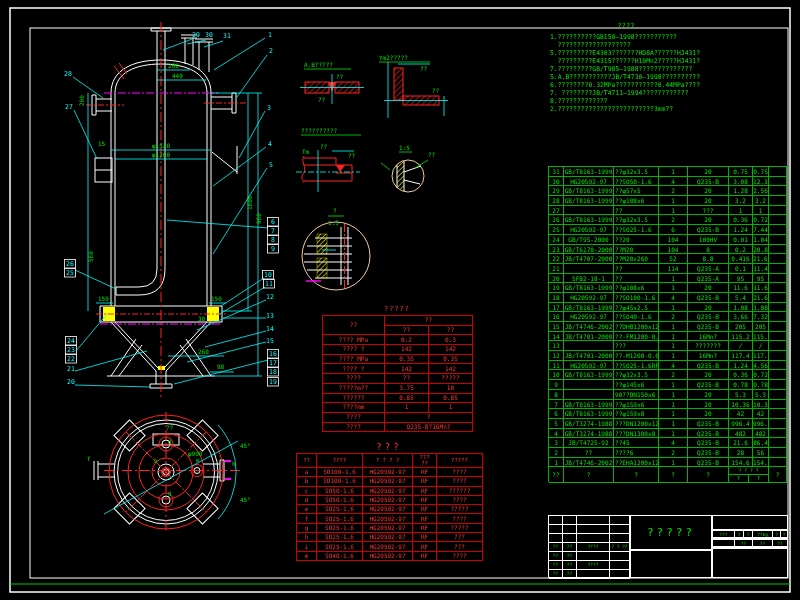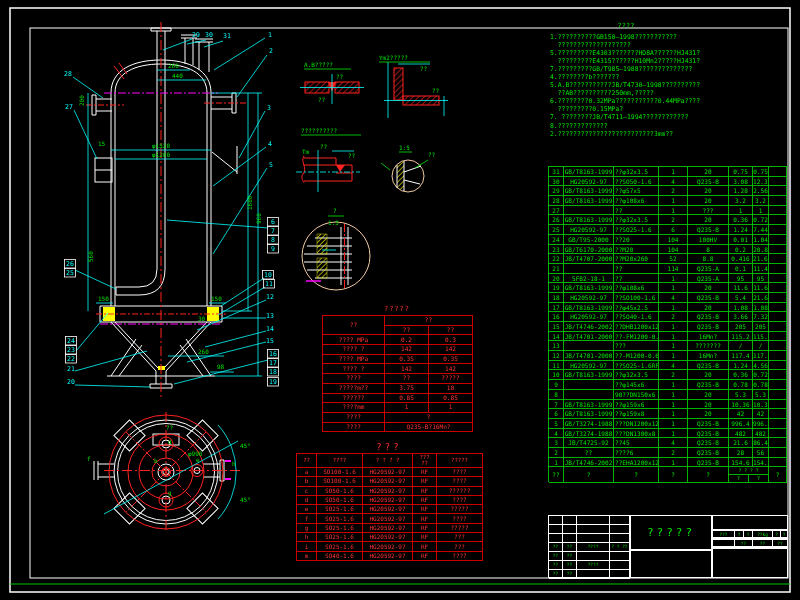--- a/index.html
+++ b/index.html
@@ -390,25 +390,22 @@
     </svg>
 
 <div id="notes">
   <div class="nt">????</div>
   <div id="notes-lines">
         <div class="nline">1.??????????GB150—1998???????????</div>
         <div class="nline">  ???????????????????</div>
         <div class="nline">5.?????????E4303???????HD8A??????HJ431?</div>
         <div class="nline">  ?????????E4315??????H10Mn2?????HJ431?</div>
         <div class="nline">7.?????????GB/T985—1988??????????????</div>
-        <div class="nline">4.????????b???????</div>
         <div class="nline">5.A.B???????????JB/T4730—1998??????????</div>
-        <div class="nline">  ??AB??????????250mm,?????</div>
         <div class="nline">6.????????0.32MPa???????????0.44MPa????</div>
-        <div class="nline">  ?????????0.15MPa?</div>
         <div class="nline">7. ????????JB/T4711—1994????????????</div>
         <div class="nline">8.?????????????</div>
         <div class="nline">2.?????????????????????????3mm??</div>
       </div>
 </div>
 
 <div id="bom">
   <div id="bom-body">
         <div class="brow">
           <div class="bc">31</div>

